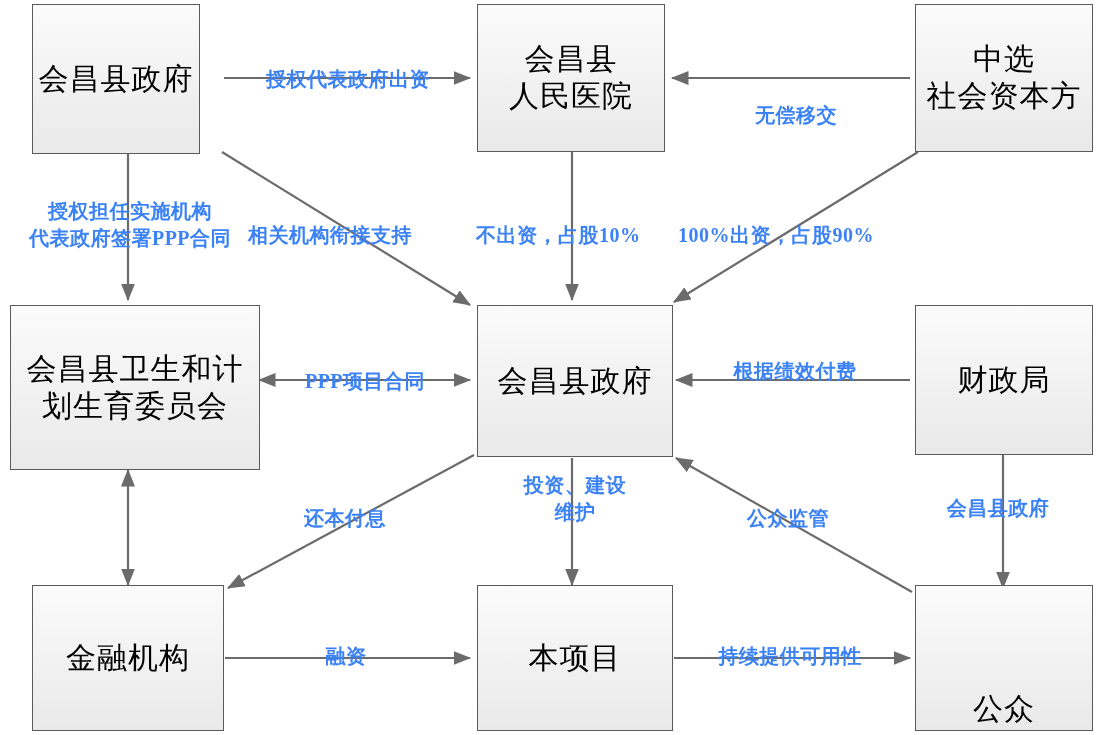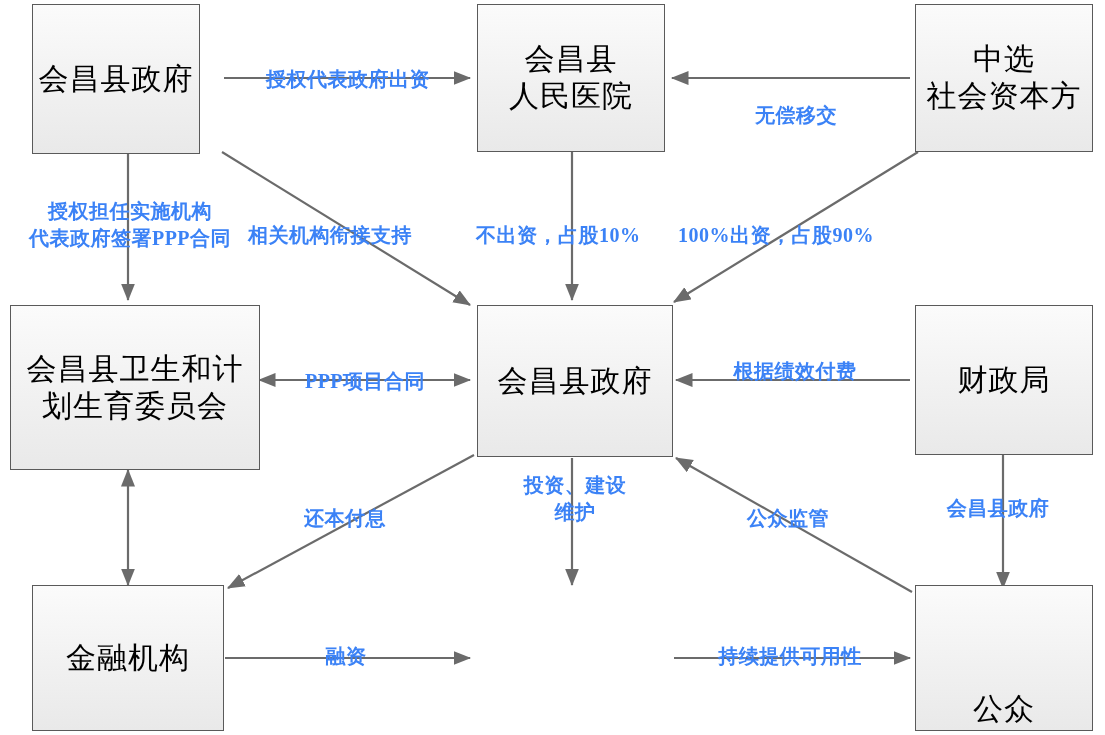--- a/index.html
+++ b/index.html
@@ -127,20 +127,23 @@
   </div>
 
   <div class="node" style="left:915px; top:305px; width:178px; height:150px;">
     <span class="node-lines">财政局</span>
   </div>
 
   <div class="node" style="left:32px; top:585px; width:192px; height:146px;">
     <span class="node-lines">金融机构</span>
   </div>
 
+  <div class="node" style="left:477px; top:585px; width:196px; height:146px;">
+    <span class="node-lines">本项目</span>
+  </div>
 
   <div class="node" style="left:915px; top:585px; width:178px; height:146px;align-items:flex-end;">
     <span class="node-lines">公众</span>
   </div>
 
   <div class="edge-label" style="left:240px; top:66px; width:216px;">授权代表政府出资</div>
 
   <div class="edge-label" style="left:722px; top:66px; width:148px;margin-top:36px;">无偿移交</div>
 
   <div class="edge-label" style="left:10px; top:198px; width:240px; text-align:center;">授权担任实施机构

